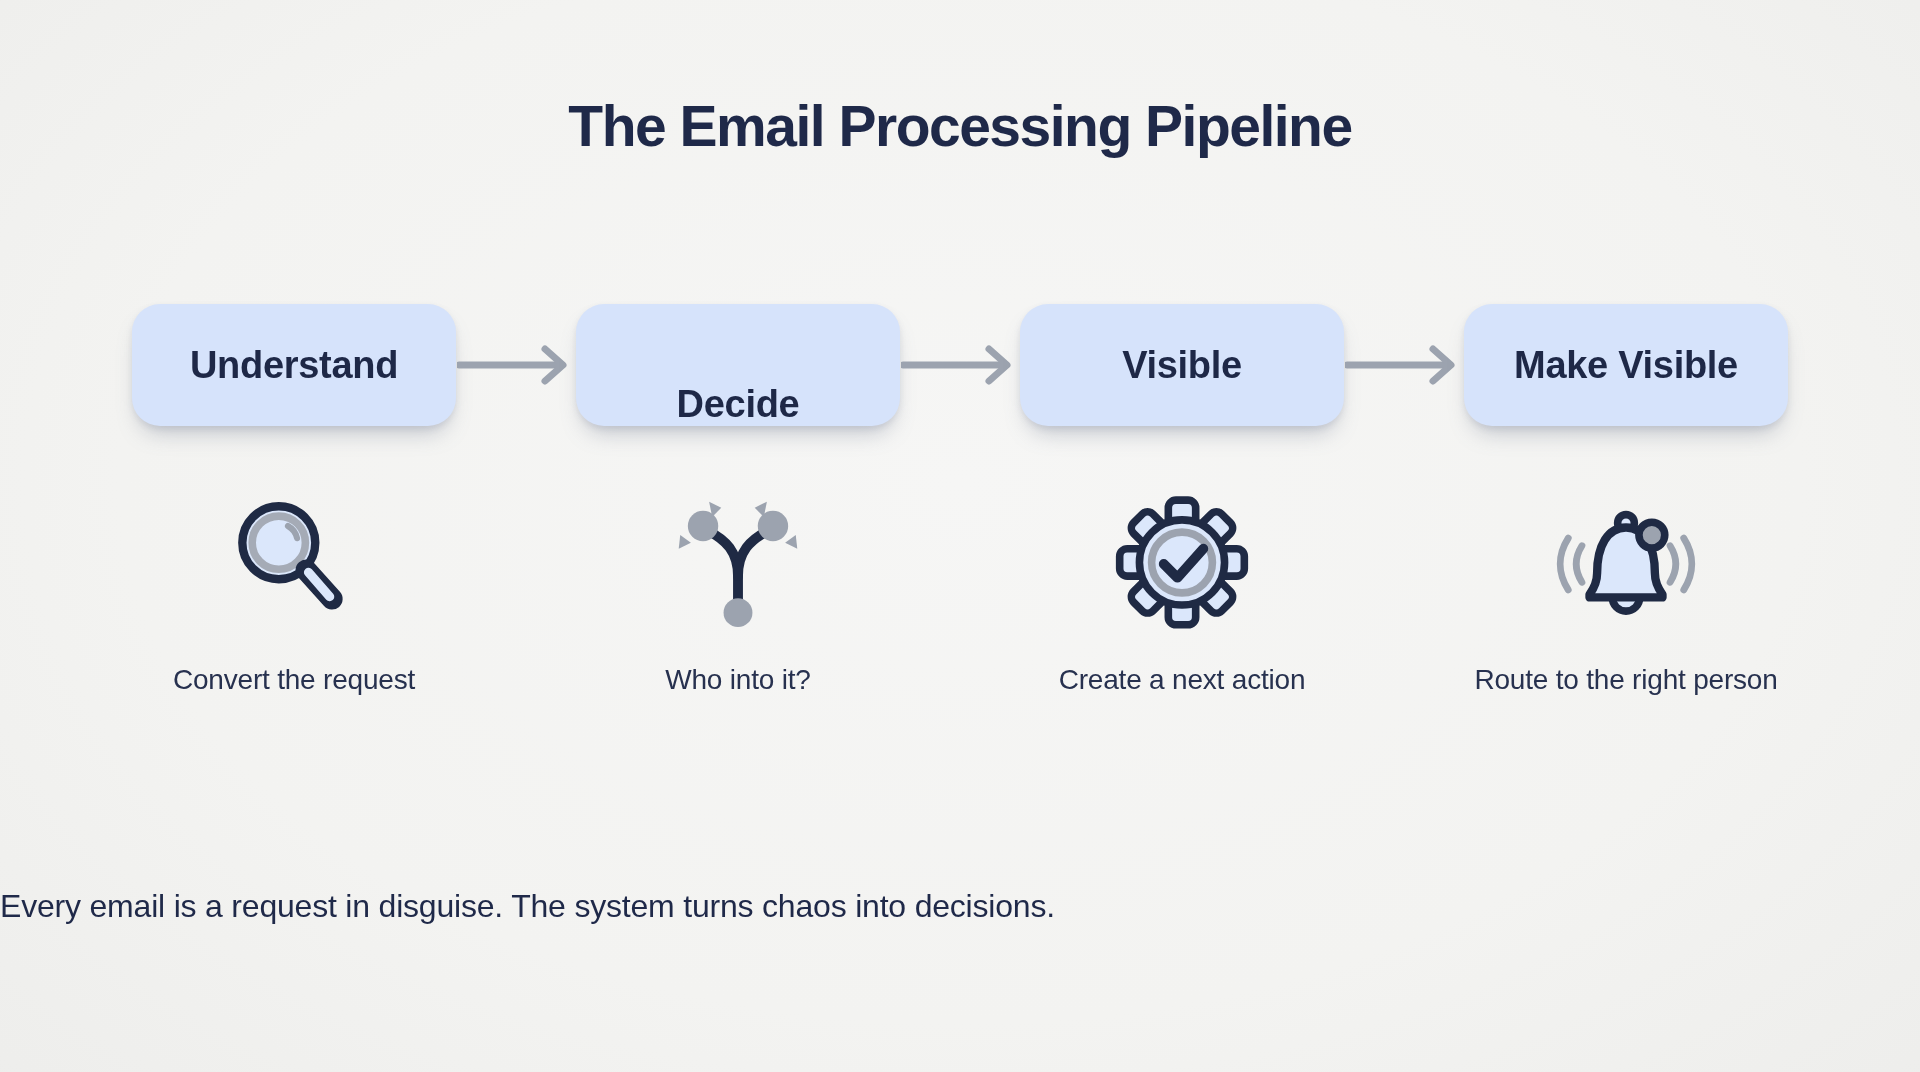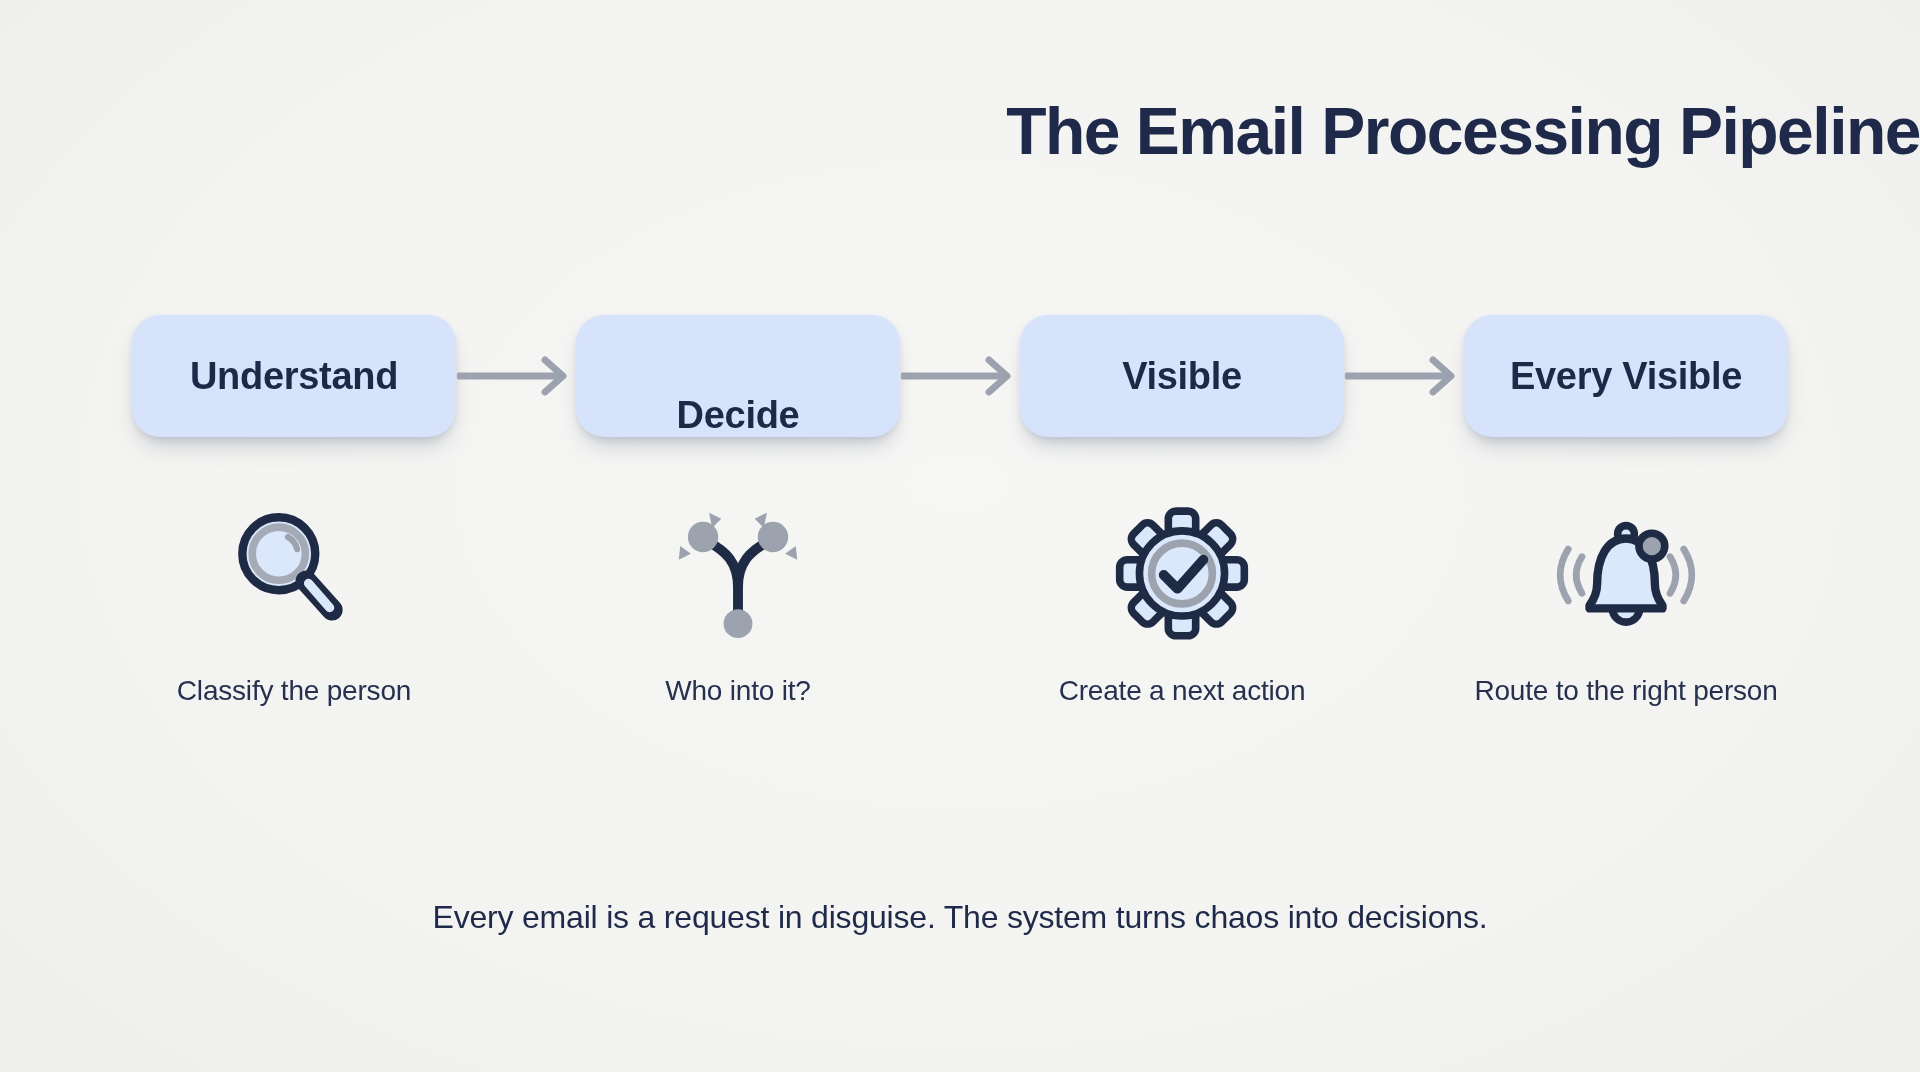--- a/index.html
+++ b/index.html
@@ -13,22 +13,22 @@
   body {
     background: radial-gradient(ellipse 1400px 900px at 50% 45%, #f6f6f5 0%, #f3f3f1 60%, #ededeb 100%);
   }
   .canvas {
     width: 1920px;
     height: 1072px;
     position: relative;
   }
   .title {
     margin: 92px 0 0 0;
-    text-align: right;
-    font-size: 66px;
+    text-align: center;
+    font-size: 57px;
     font-weight: 800;
     letter-spacing: -1.5px;
     color: #1f2949;
     line-height: 1.2;
   }
   .pipeline {
     width: 1656px;
     margin: 144px auto 12px auto;
     display: grid;
     grid-template-columns: 324px 120px 324px 120px 324px 120px 324px;
@@ -66,21 +66,20 @@
   .caption {
     grid-row: 3;
     margin-top: 24px;
     text-align: center;
     font-size: 28px;
     color: #27314f;
     letter-spacing: -0.2px;
   }
   .footer {
     margin: 192px 0 0 0;
-    text-align: center;
     font-size: 32px;
     color: #1f2949;
     letter-spacing: -0.2px;
   }
   .col1 { grid-column: 1; }
   .col2 { grid-column: 2; }
   .col3 { grid-column: 3; align-items: flex-end; }
   .col4 { grid-column: 4; }
   .col5 { grid-column: 5; }
   .col6 { grid-column: 6; }
@@ -122,21 +121,21 @@
     </div>
 
     <div class="arrow-cell col6">
       <svg width="118" height="44" viewBox="0 0 118 44">
         <line x1="2" y1="22" x2="102" y2="22" stroke="#9ca3af" stroke-width="7" stroke-linecap="round"></line>
         <polyline points="88,6 106,22 88,38" fill="none" stroke="#9ca3af" stroke-width="7" stroke-linecap="round" stroke-linejoin="round"></polyline>
       </svg>
     </div>
 
     <div class="stage-box col7">
-      <span class="stage-label">Every Visible</span>
+      <span class="stage-label">Make Visible</span>
     </div>
 
     <div class="icon-cell col1">
       <svg width="152" height="152" viewBox="0 0 100 100">
         <circle cx="40" cy="36" r="24" fill="#dbe7fb" stroke="#1f2a44" stroke-width="5.5"></circle>
         <circle cx="40" cy="36" r="17.5" fill="none" stroke="#a5abb6" stroke-width="5"></circle>
         <path d="M 46 25 A 12 12 0 0 1 52 33" fill="none" stroke="#9ca3af" stroke-width="4" stroke-linecap="round"></path>
         <line x1="58" y1="54" x2="75" y2="73" stroke="#1f2a44" stroke-width="14" stroke-linecap="round"></line>
         <line x1="59.5" y1="55.5" x2="73.5" y2="71.5" stroke="#dbe7fb" stroke-width="6" stroke-linecap="round"></line>
       </svg>
@@ -180,21 +179,21 @@
         <path d="M 12 33 C 5 44 5 56 12 67" fill="none" stroke="#9ca3af" stroke-width="4.5" stroke-linecap="round"></path>
         <path d="M 79 38 C 84 46 84 54 79 62" fill="none" stroke="#9ca3af" stroke-width="4.5" stroke-linecap="round"></path>
         <path d="M 88 33 C 95 44 95 56 88 67" fill="none" stroke="#9ca3af" stroke-width="4.5" stroke-linecap="round"></path>
         <circle cx="50" cy="23" r="5.5" fill="#dbe7fb" stroke="#1f2a44" stroke-width="5"></circle>
         <circle cx="50" cy="72" r="9" fill="#dbe7fb" stroke="#1f2a44" stroke-width="5"></circle>
         <path d="M 50 26 C 38 26 31 38 31 56 C 31 62 29 66 26 70 L 26 72 L 74 72 L 74 70 C 71 66 69 62 69 56 C 69 38 62 26 50 26 Z" fill="#dbe7fb" stroke="#1f2a44" stroke-width="5.5" stroke-linejoin="round"></path>
         <circle cx="67" cy="31" r="8.5" fill="#9ca3af" stroke="#1f2a44" stroke-width="5"></circle>
       </svg>
     </div>
 
-    <div class="caption col1">Classify the person</div>
+    <div class="caption col1">Convert the request</div>
     <div class="caption col3">Who into it?</div>
     <div class="caption col7">Route to the right person</div>
     <div class="caption col5">Create a next action</div>
 
   </div>
 
   <p class="footer">Every email is a request in disguise. The system turns chaos into decisions.</p>
 
 </div>
 

